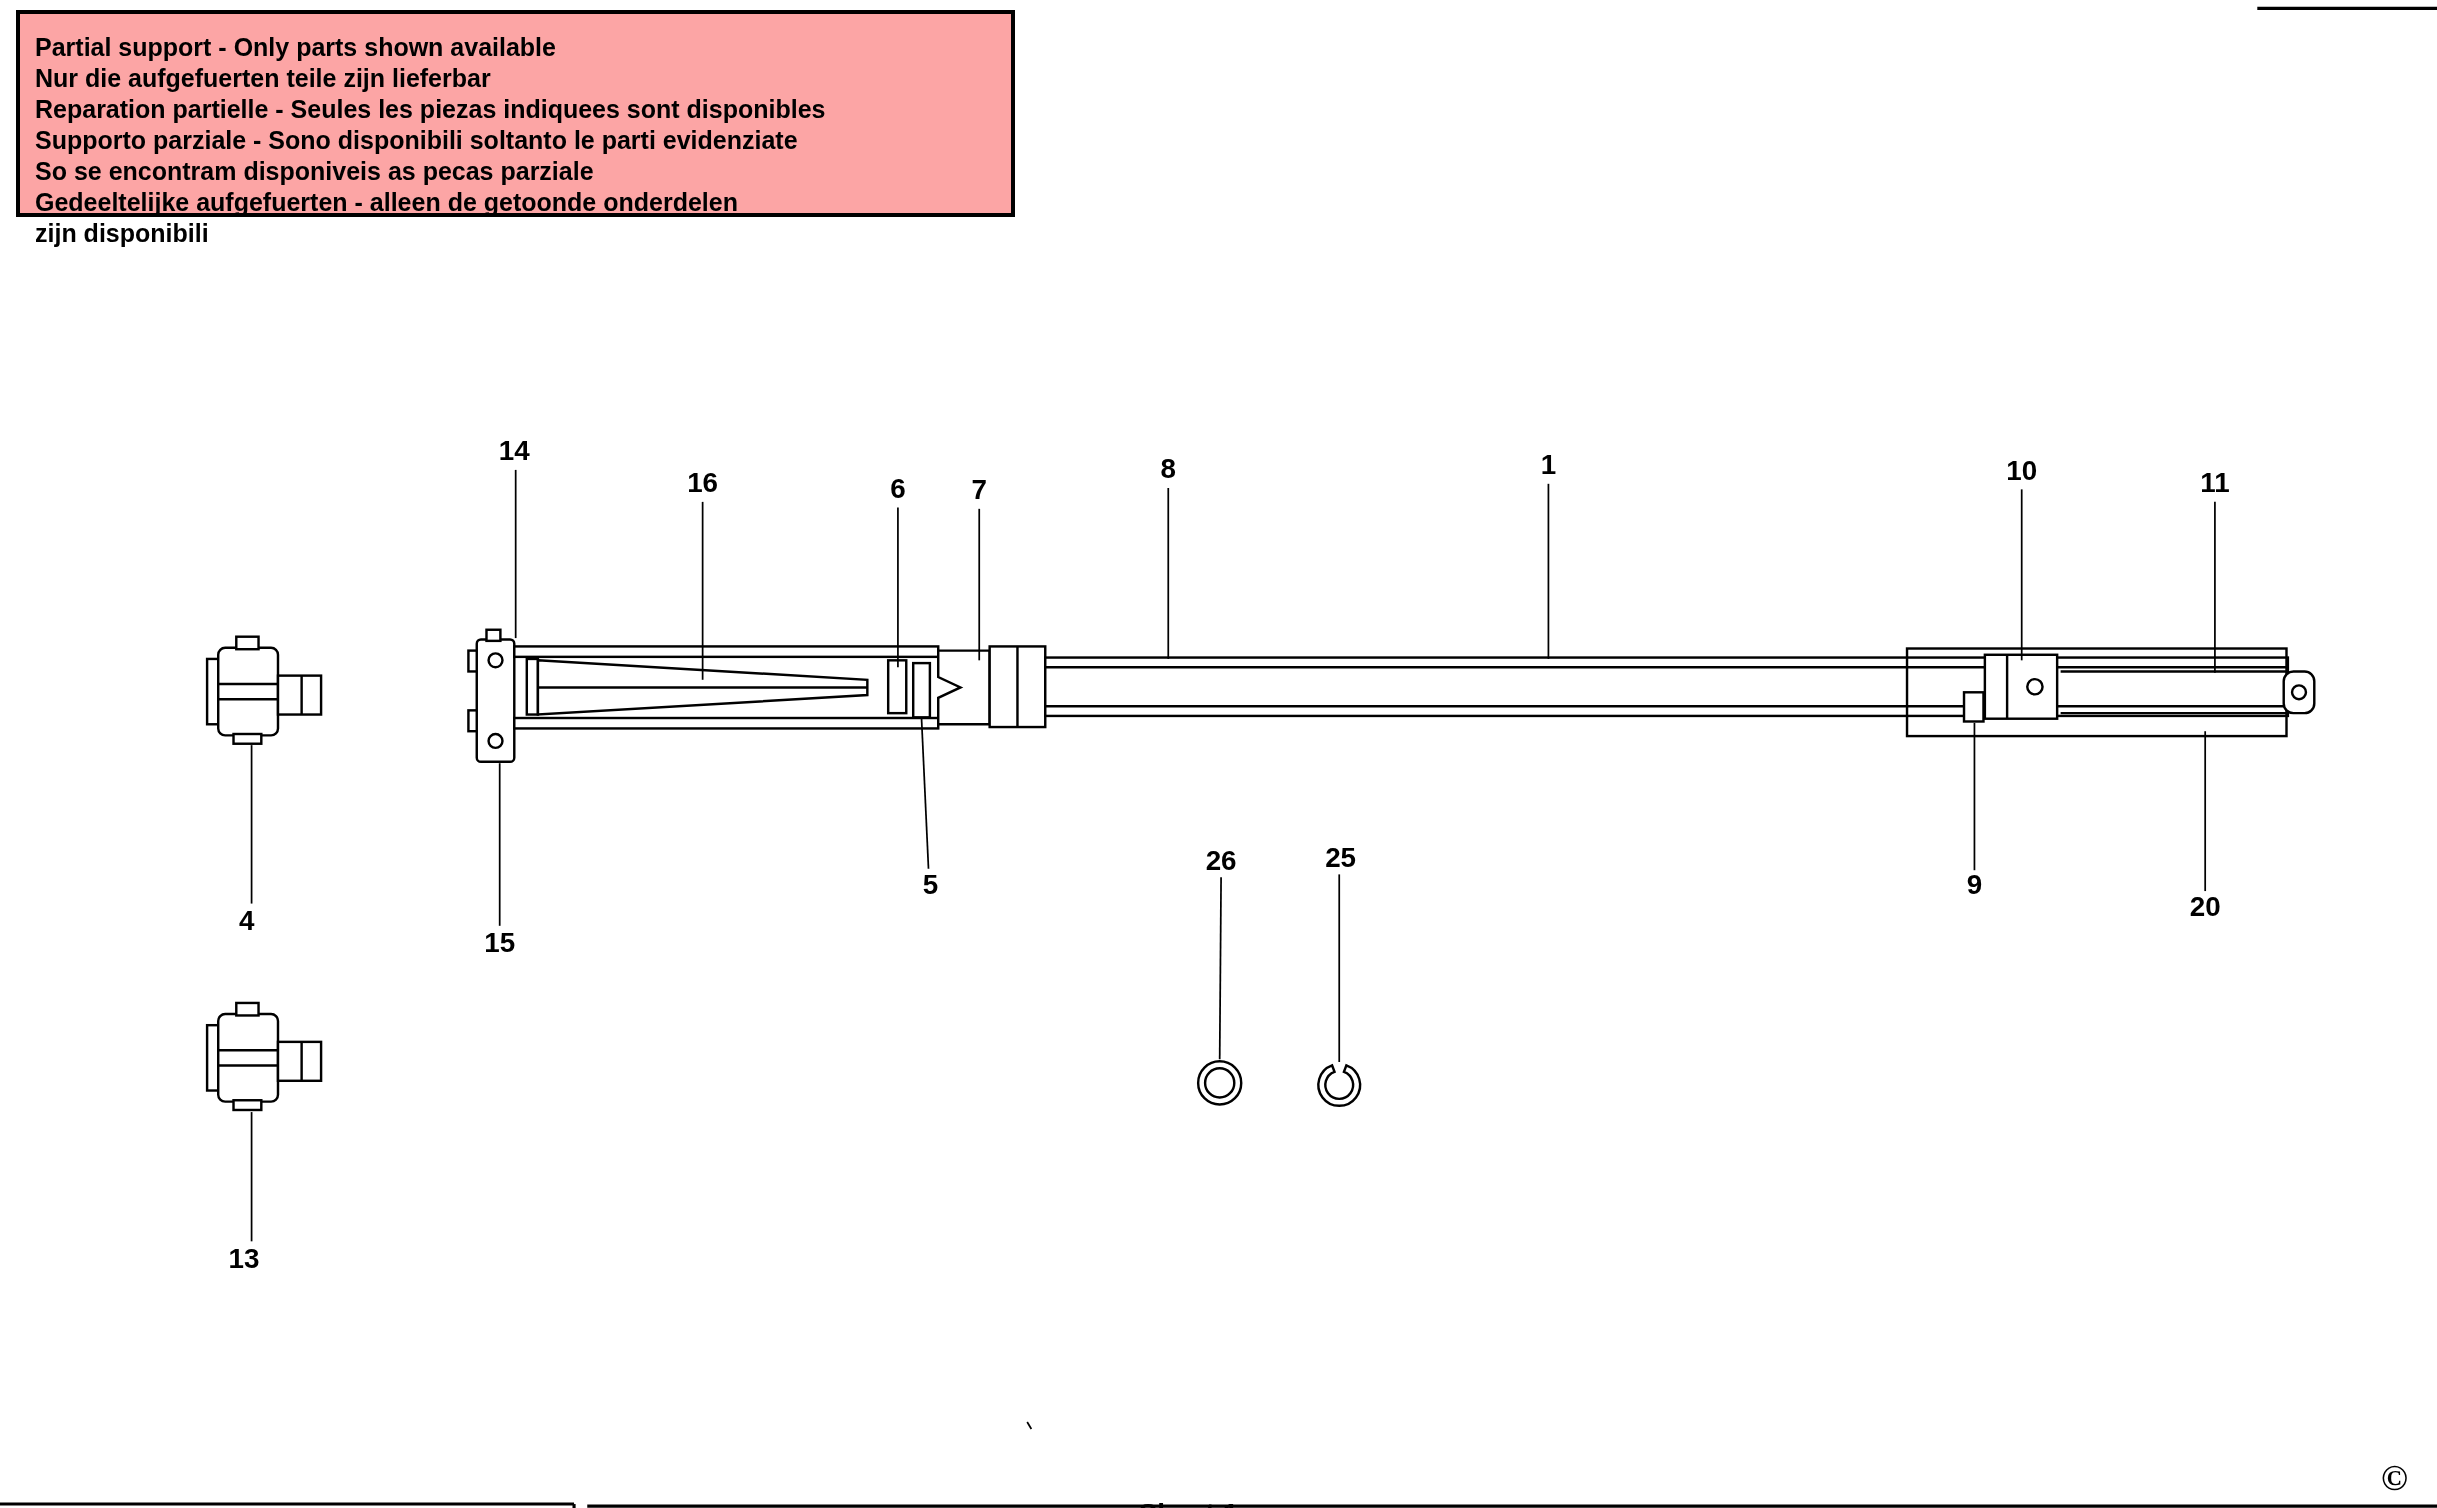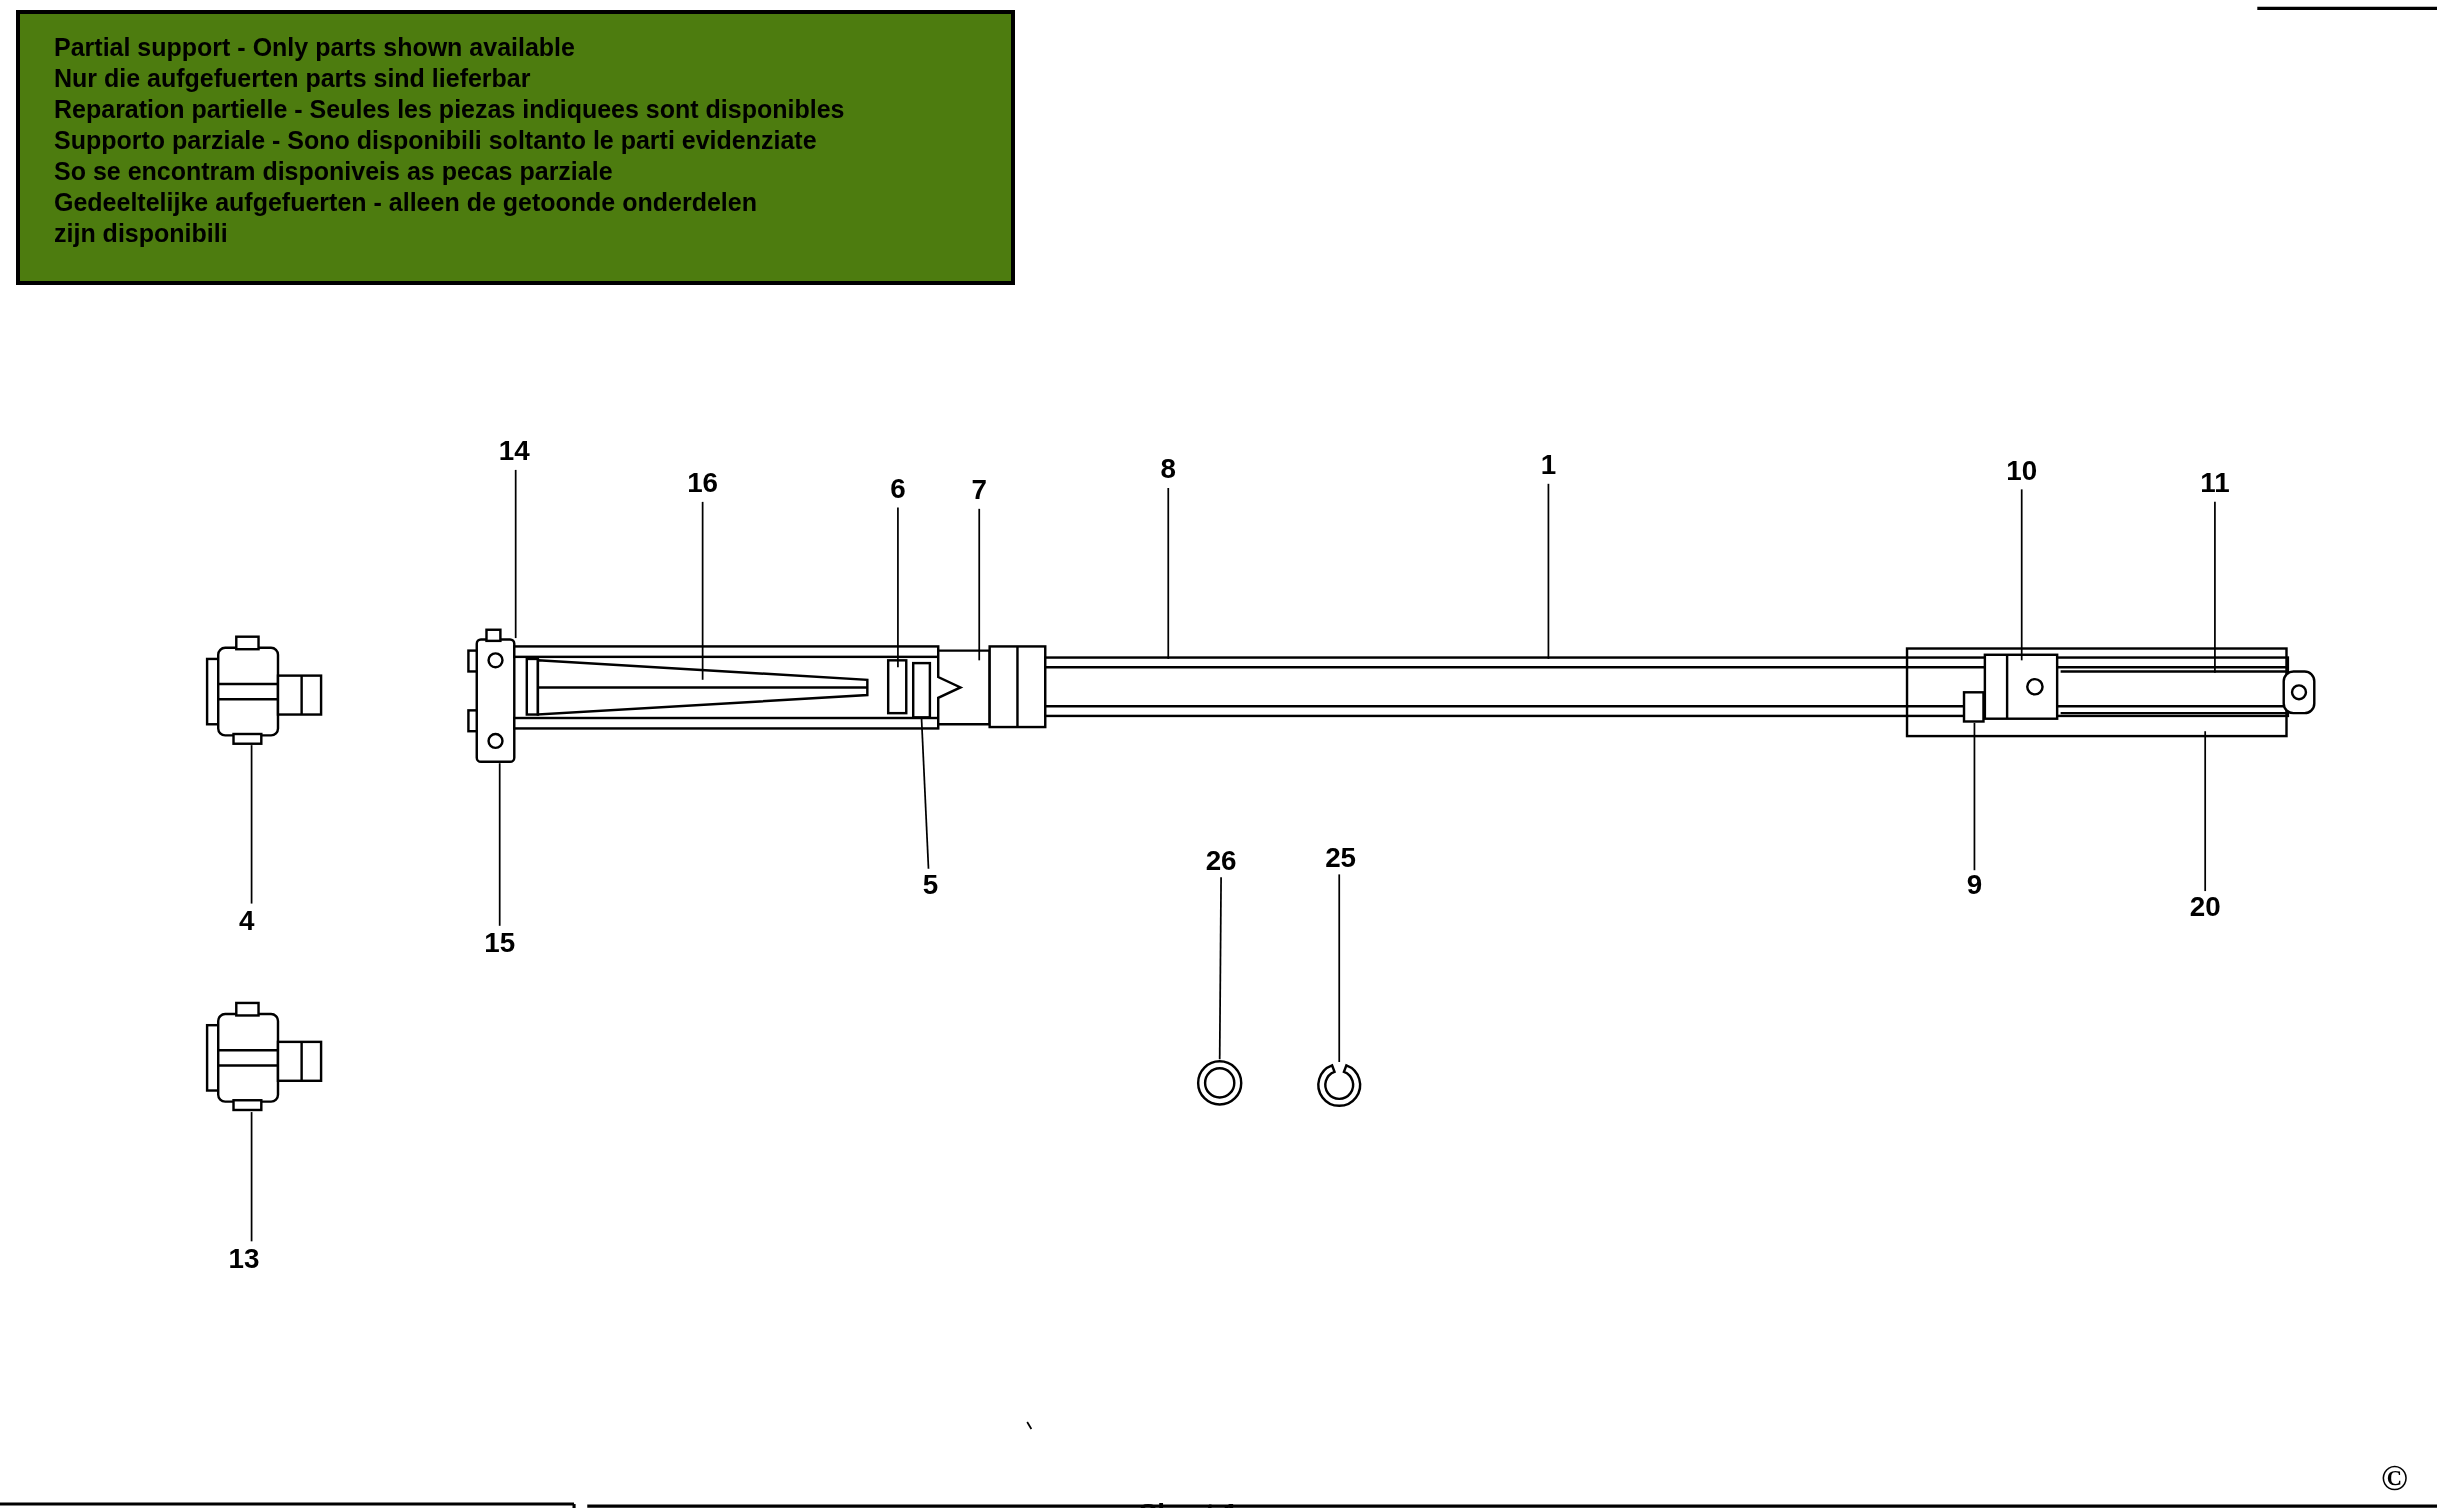--- a/index.html
+++ b/index.html
@@ -7,25 +7,25 @@
     position:relative;
     width:2438px; height:1509px;
     background:#ffffff;
     overflow:hidden;
     font-family:"Liberation Sans", sans-serif;
     color:#000;
   }
   .notice-box {
     position:absolute;
     left:16px; top:9.7px;
-    width:999px; height:275px;
+    width:999px; height:207px;
     border:4.9px solid #000;
     box-sizing:border-box;
-    padding:18px 14px 0 34px;
-    background:#4d7c0f;
+    padding:18px 14px 0 15px;
+    background:#fca5a5;
   }
   .notice-line {
     font-size:25px;
     font-weight:bold;
     line-height:31px;
     white-space:nowrap;
   }
   .diagram-svg {
     position:absolute;
     left:0; top:0;
@@ -61,21 +61,21 @@
     line-height:32px;
   }
 </style>
 </head>
 <body>
 
 <div class="page">
 
   <div class="notice-box">
     <div class="notice-line">Partial support - Only parts shown available</div>
-    <div class="notice-line">Nur die aufgefuerten parts sind lieferbar</div>
+    <div class="notice-line">Nur die aufgefuerten teile zijn lieferbar</div>
     <div class="notice-line">Reparation partielle - Seules les piezas indiquees sont disponibles</div>
     <div class="notice-line">Supporto parziale - Sono disponibili soltanto le parti evidenziate</div>
     <div class="notice-line">So se encontram disponiveis as pecas parziale</div>
     <div class="notice-line">Gedeeltelijke aufgefuerten - alleen de getoonde onderdelen</div>
     <div class="notice-line">zijn disponibili</div>
   </div>
 
   <svg class="diagram-svg" viewBox="0 0 3508 2171">
 
     <g>

